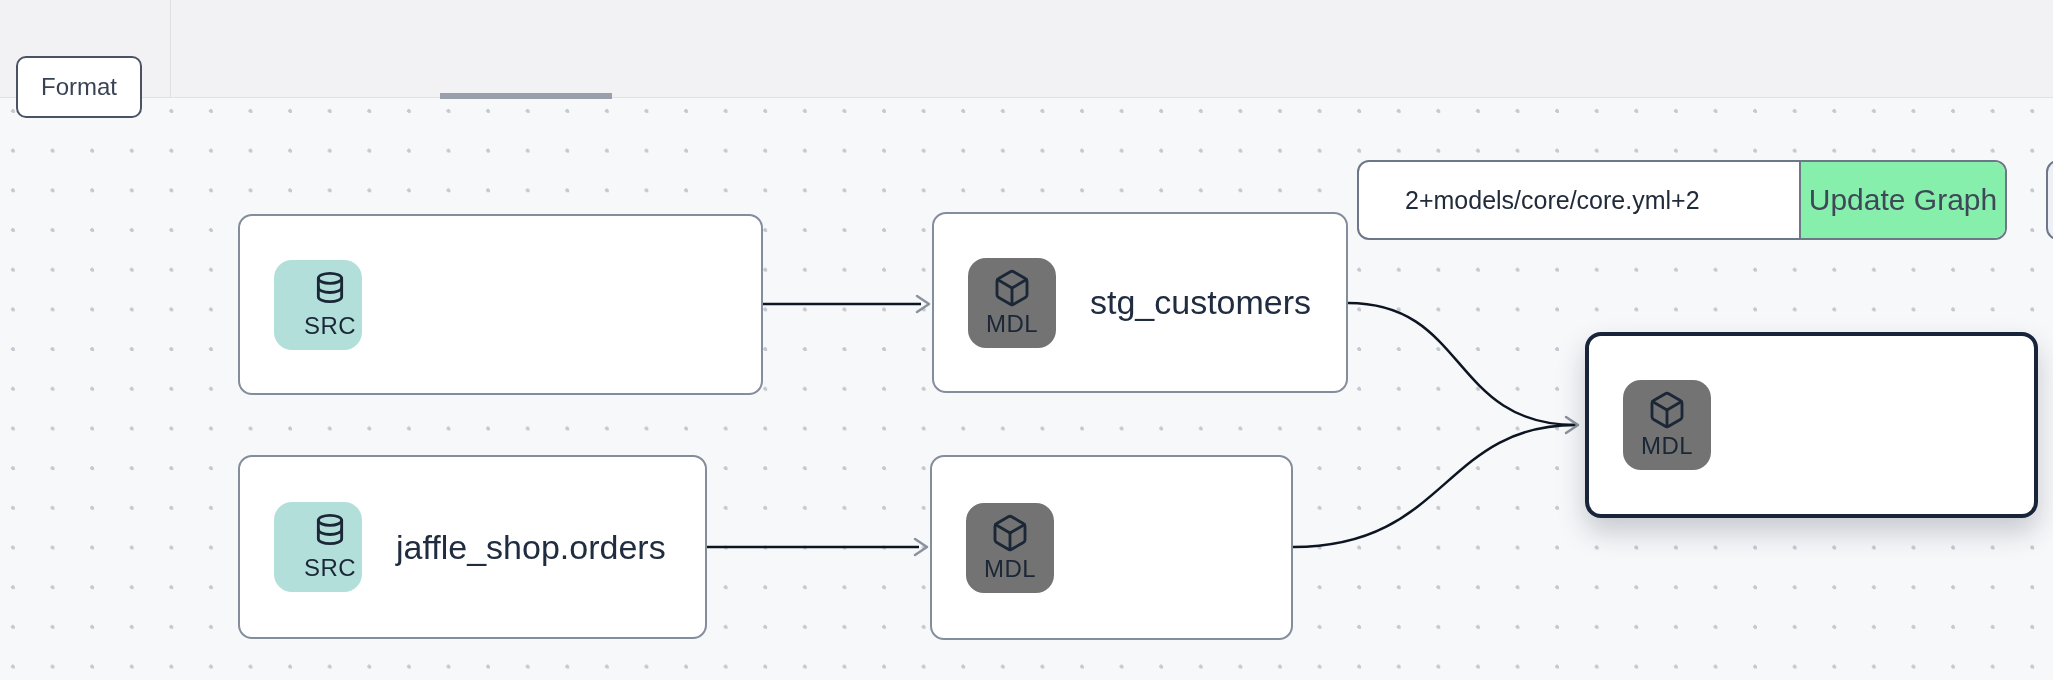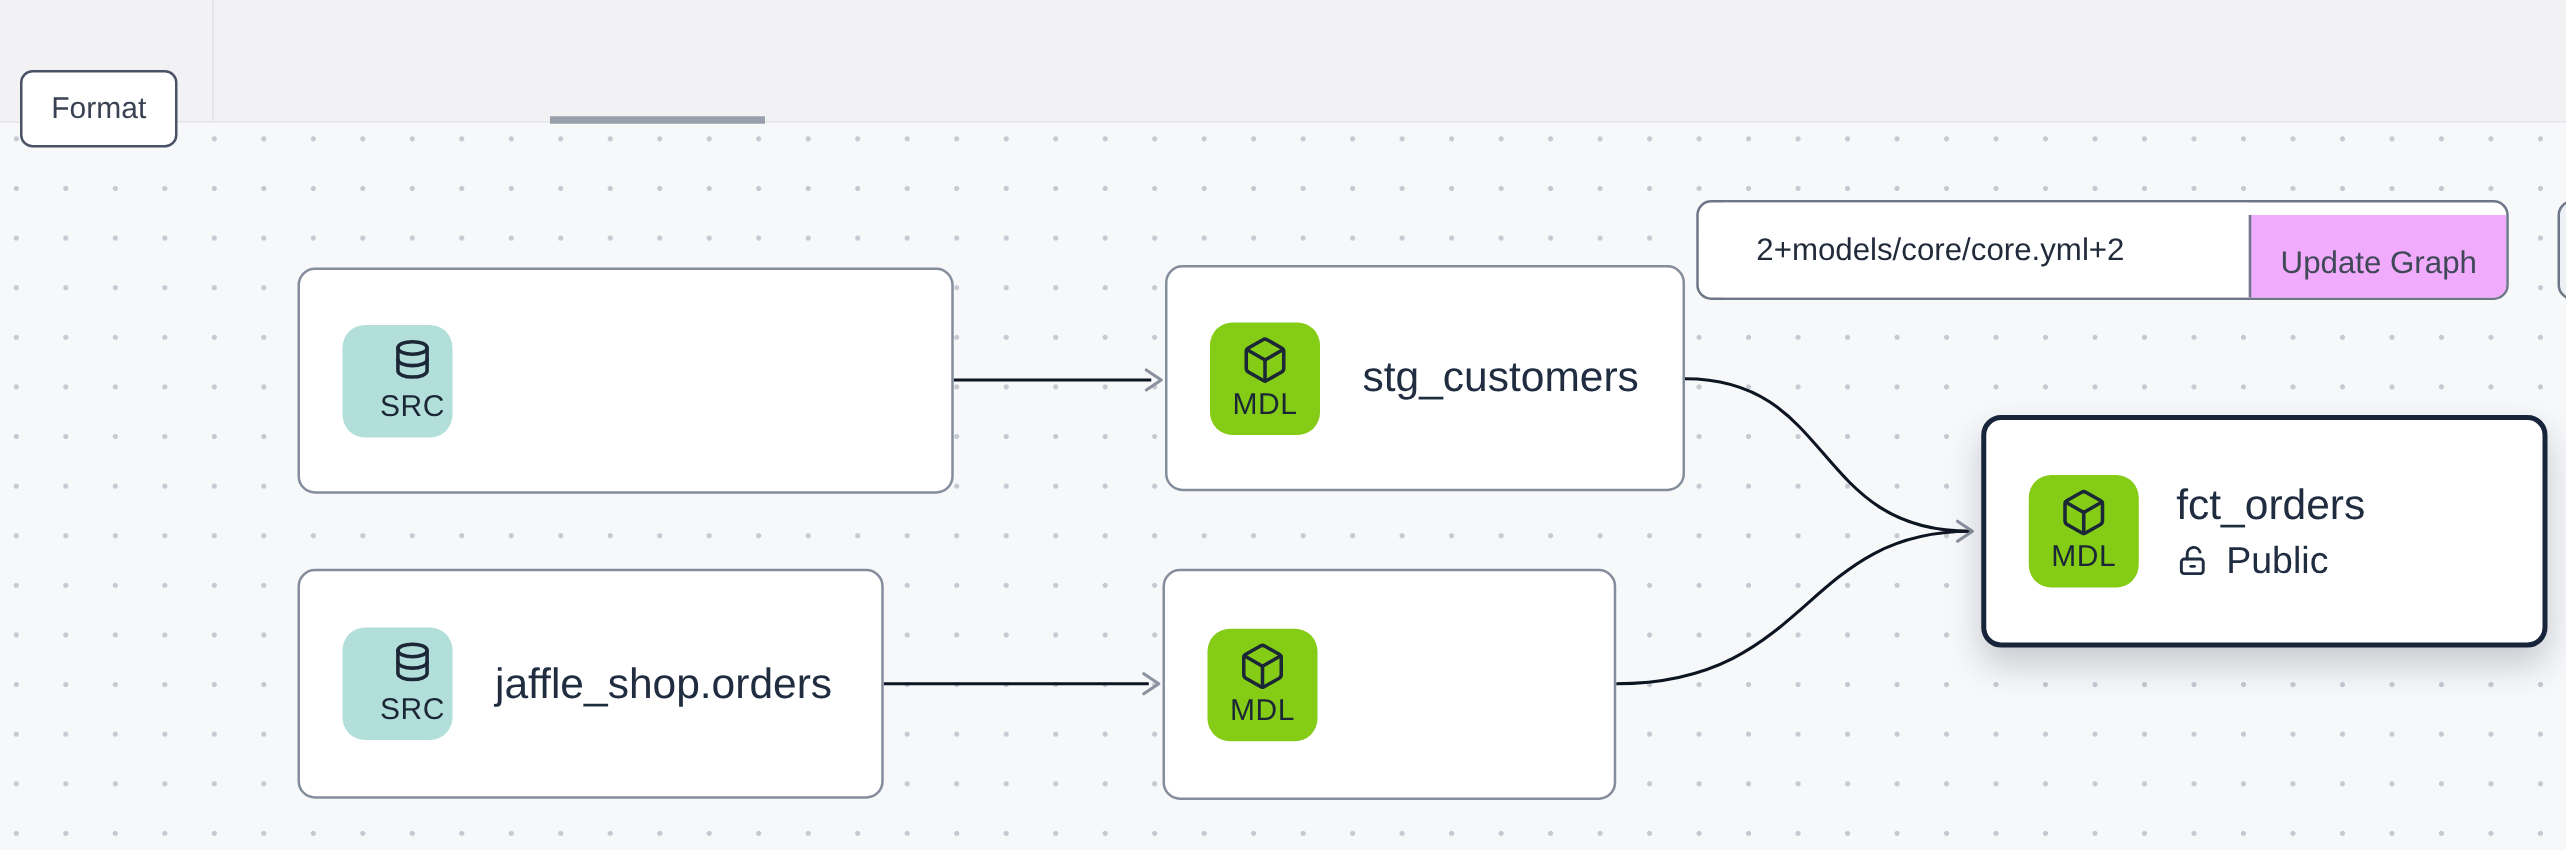--- a/index.html
+++ b/index.html
@@ -80,21 +80,21 @@
     box-shadow:0 14px 28px rgba(25,35,55,0.22);
     gap:30px;
   }
 
   .badge {
     width:88px; height:90px; border-radius:18px;
     display:flex; flex-direction:column; align-items:center; justify-content:center;
     gap:2px; flex:none; color:#1b2736;
   }
   .badge-src { background:#b3dfdb;padding-left:24px; }
-  .badge-mdl { background:#84cc16; }
+  .badge-mdl { background:#737373; }
   .badge svg { width:40px; height:40px; display:block; }
   .badge-label { font-size:24px; letter-spacing:0.5px; color:#1b2736; }
 
   .node-label { font-size:34px; color:#202c3f; white-space:nowrap; }
 
   .fct-text { display:flex; flex-direction:column; gap:8px; }
   .fct-title { font-size:34px; color:#202c3f; }
   .fct-access { display:flex; align-items:center; gap:12px; font-size:30px; color:#202c3f; }
   .fct-access svg { width:28px; height:28px; display:block; }
 
@@ -109,27 +109,26 @@
   }
   .selector-input {
     width:420px; height:100%; border:none; outline:none;
     background:#ffffff;
     font-family:"Liberation Sans","DejaVu Sans",sans-serif;
     font-size:25px; color:#222b3a;
     padding:0 0 0 26px;
   }
   .update-graph-btn {
     flex:1; height:100%;
-    background:#f0abfc;
+    background:#86efac;
     border:none; border-left:2px solid #6e7787;
     font-family:"Liberation Sans","DejaVu Sans",sans-serif;
-    font-size:25px; color:#3f4857;
+    font-size:30px; color:#3f4857;
     display:flex; align-items:center; justify-content:center;
     cursor:pointer;
-    margin-top:10px;
   }
   .partial-control {
     position:absolute; left:2046px; top:160px; width:60px; height:80px;
     background:#edf0f5;
     border:2px solid #6e7787; border-radius:12px;
     z-index:30;
   }
 </style>
 </head>
 <body>
@@ -198,31 +197,20 @@
 
 <div class="node node-fct-orders">
   <div class="badge badge-mdl">
     <svg viewBox="0 0 24 24" stroke="#1b2736" stroke-width="1.7" fill="none" stroke-linecap="round" stroke-linejoin="round">
       <path d="M21 16V8a2 2 0 0 0-1-1.73l-7-4a2 2 0 0 0-2 0l-7 4A2 2 0 0 0 3 8v8a2 2 0 0 0 1 1.73l7 4a2 2 0 0 0 2 0l7-4A2 2 0 0 0 21 16z"></path>
       <polyline points="3.27 6.96 12 12.01 20.73 6.96"></polyline>
       <line x1="12" y1="22.08" x2="12" y2="12"></line>
     </svg>
     <span class="badge-label">MDL</span>
   </div>
-  <div class="fct-text">
-    <span class="fct-title">fct_orders</span>
-    <span class="fct-access">
-      <svg viewBox="0 0 24 24" stroke="#202c3f" stroke-width="2" fill="none" stroke-linecap="round" stroke-linejoin="round">
-        <rect x="3.5" y="10.5" width="15" height="10" rx="2"></rect>
-        <path d="M7.5 10.5 V7 a4.5 4.5 0 0 1 8.8-1.3"></path>
-        <line x1="10" y1="15.5" x2="12.5" y2="15.5"></line>
-      </svg>
-      <span>Public</span>
-    </span>
-  </div>
 </div>
 
 <div class="selector-group">
   <input class="selector-input" type="text" value="2+models/core/core.yml+2" style="">
   <button class="update-graph-btn">Update Graph</button>
 </div>
 <div class="partial-control"></div>
 
 <div class="topbar">
   <button class="format-btn">Format</button>

